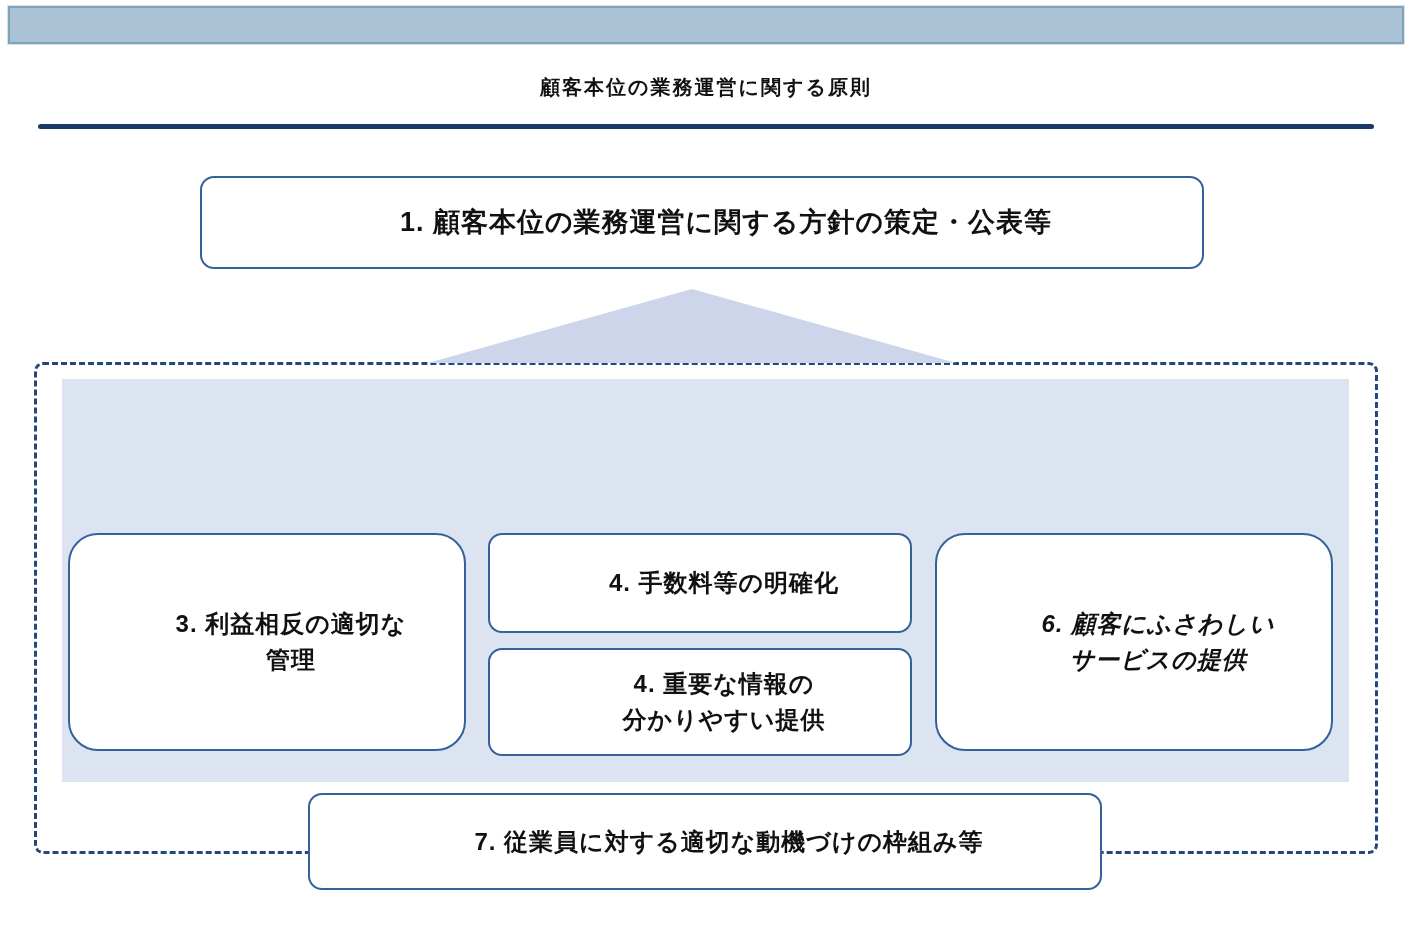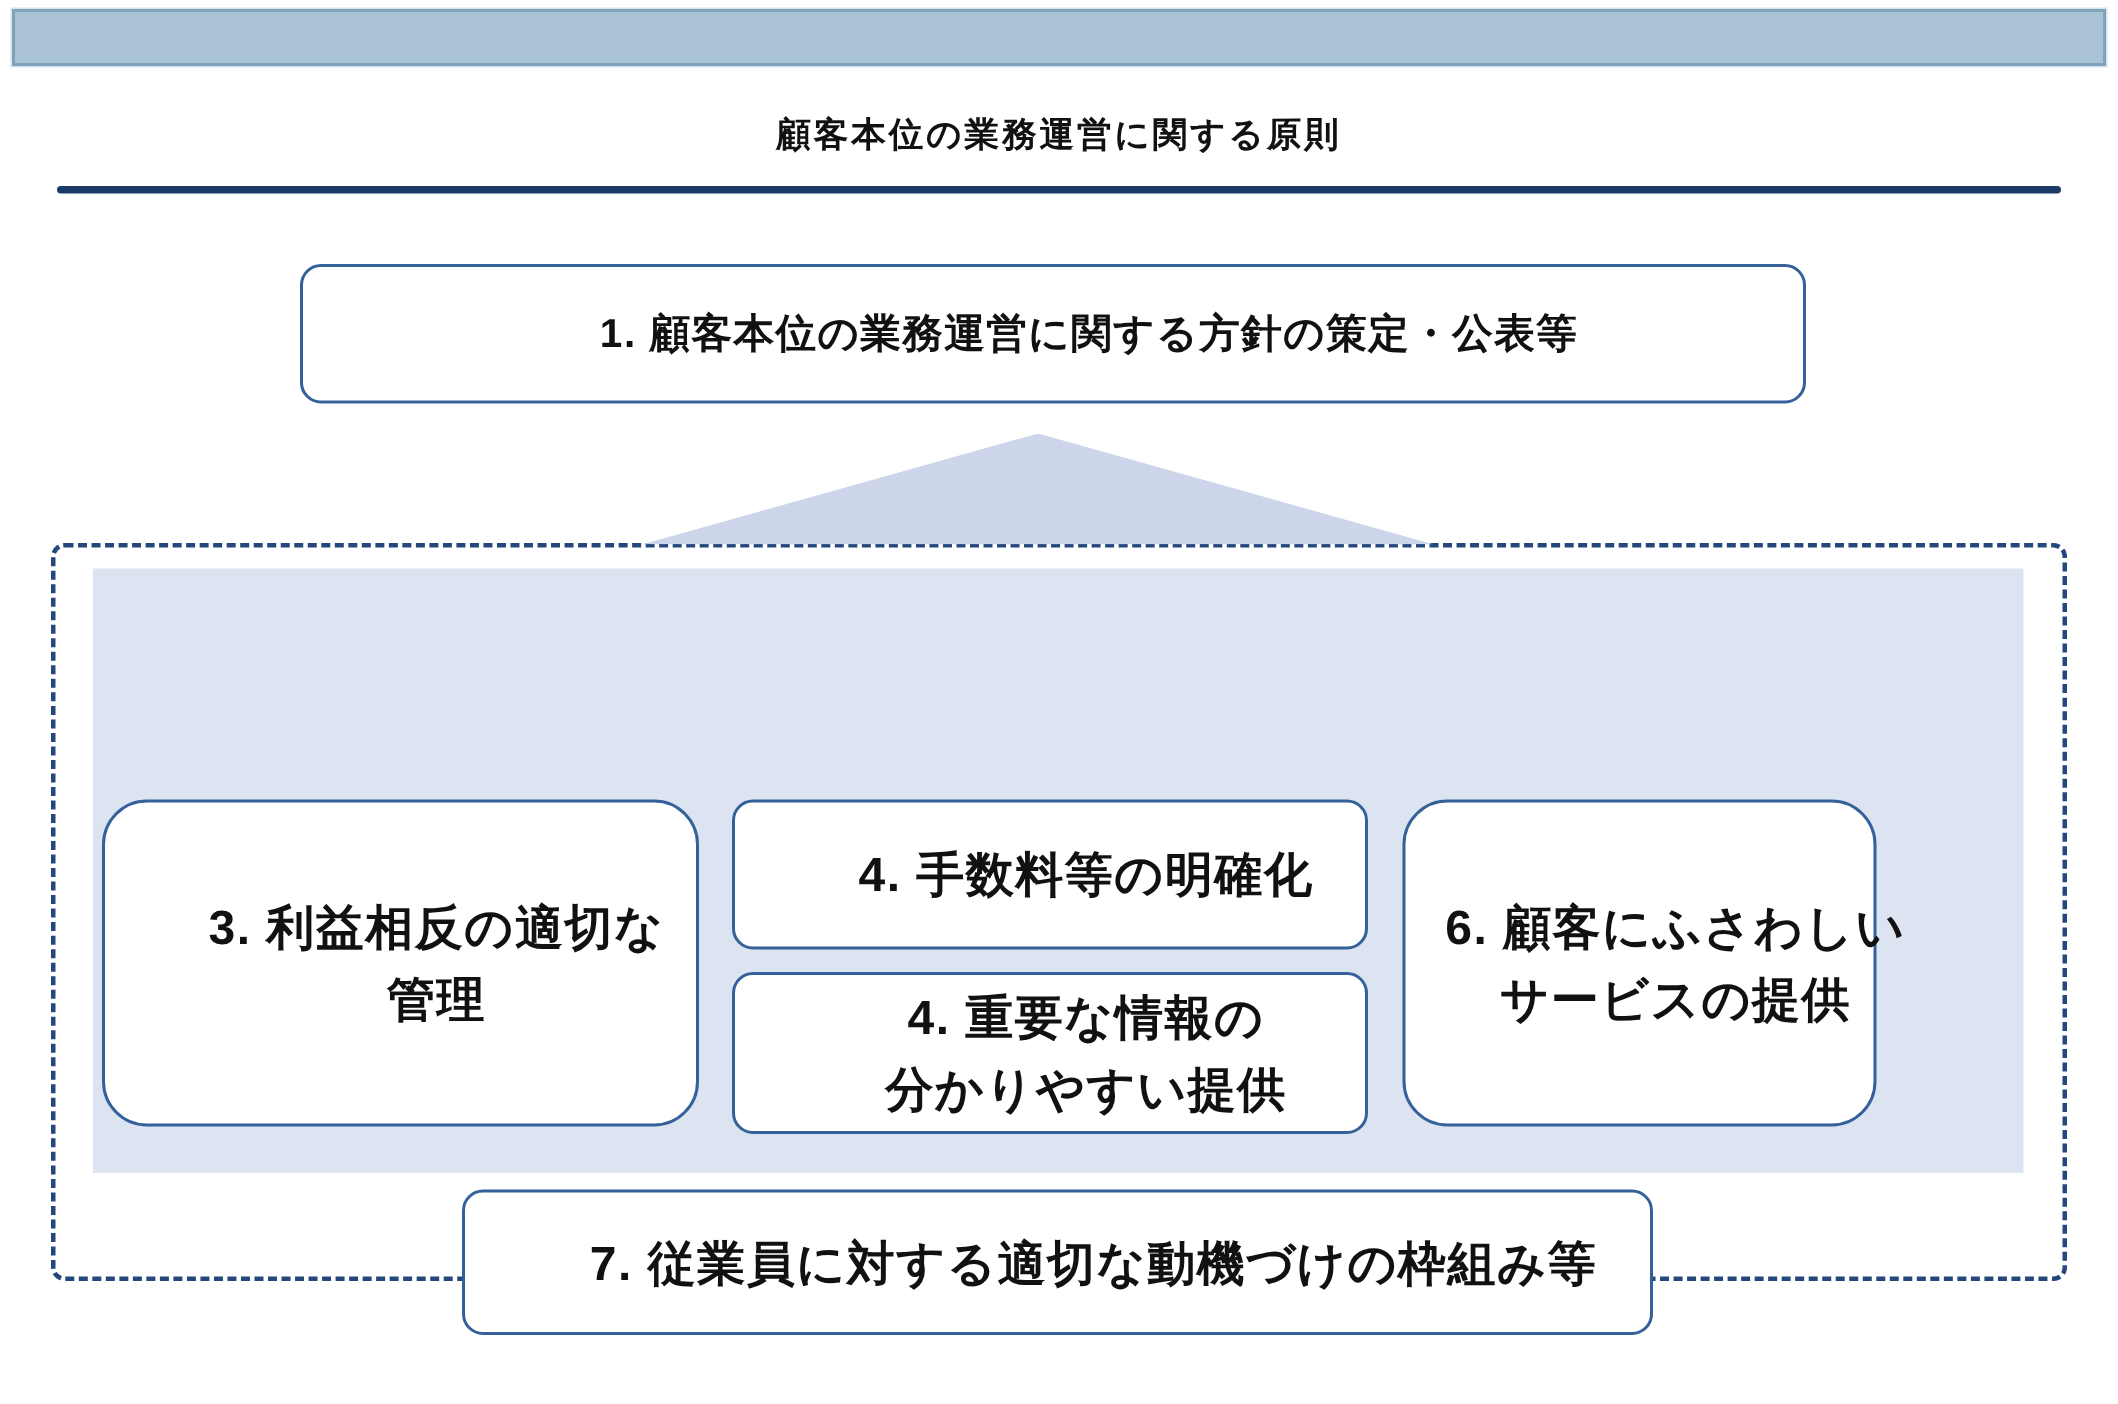--- a/index.html
+++ b/index.html
@@ -20,40 +20,40 @@
     width: 1396px; height: 38px;
     background: var(--header-bar-fill, #a9c2d6);
     border: 2px solid var(--header-bar-border, #7fa3bb);
     box-shadow: 0 0 0 1px #d7e2ea;
   }
   .title {
     position: absolute;
     left: 0; top: 74px;
     width: 100%;
     text-align: center;
-    font-size: 23px;
+    font-size: 20px;
     letter-spacing: 2px;
   }
   .title-rule {
     position: absolute;
     left: 38px; top: 124px;
     width: 1336px; height: 5px;
     background: var(--title-rule, #1c3a66);
     border-radius: 3px;
   }
   .box {
     position: absolute;
     background: #ffffff;
     border: 2px solid var(--box-border, #35619b);
     border-radius: 14px;
     display: flex;
     flex-direction: column;
     align-items: center;
     justify-content: center;
-    font-size: 32px;
+    font-size: 24px;
     line-height: 1.5;
     text-align: center;
     letter-spacing: 1px;
   }
   .box1 { left: 200px; top: 176px; width: 1004px; height: 93px; font-size: 27px; }
   .triangle {
     position: absolute;
     left: 428px; top: 289px;
     width: 528px; height: 74px;
     background: var(--triangle-fill, #ccd5ea);
@@ -69,21 +69,21 @@
   .panel {
     position: absolute;
     left: 62px; top: 379px;
     width: 1287px; height: 403px;
     background: var(--panel-fill, #dce4f1);
   }
   .box2 { left: 305px; top: 408px; width: 790px; height: 92px; font-size: 27px; }
   .box3 { left: 68px;  top: 533px; width: 398px; height: 218px; border-radius: 30px; }
   .box4 { left: 488px; top: 533px; width: 424px; height: 100px; }
   .box5 { left: 488px; top: 648px; width: 424px; height: 108px; }
-  .box6 { left: 935px; top: 533px; width: 316px; height: 218px; border-radius: 30px; }
+  .box6 { left: 935px; top: 533px; width: 398px; height: 218px; border-radius: 30px; font-style: italic; }
   .box7 { left: 308px; top: 793px; width: 794px; height: 97px; z-index: 5; text-align: center; }
   .line { width: 100%; margin-left: 48px; }
 </style>
 </head>
 <body>
 
 <div class="canvas">
 
   <div class="header-bar"></div>
 

